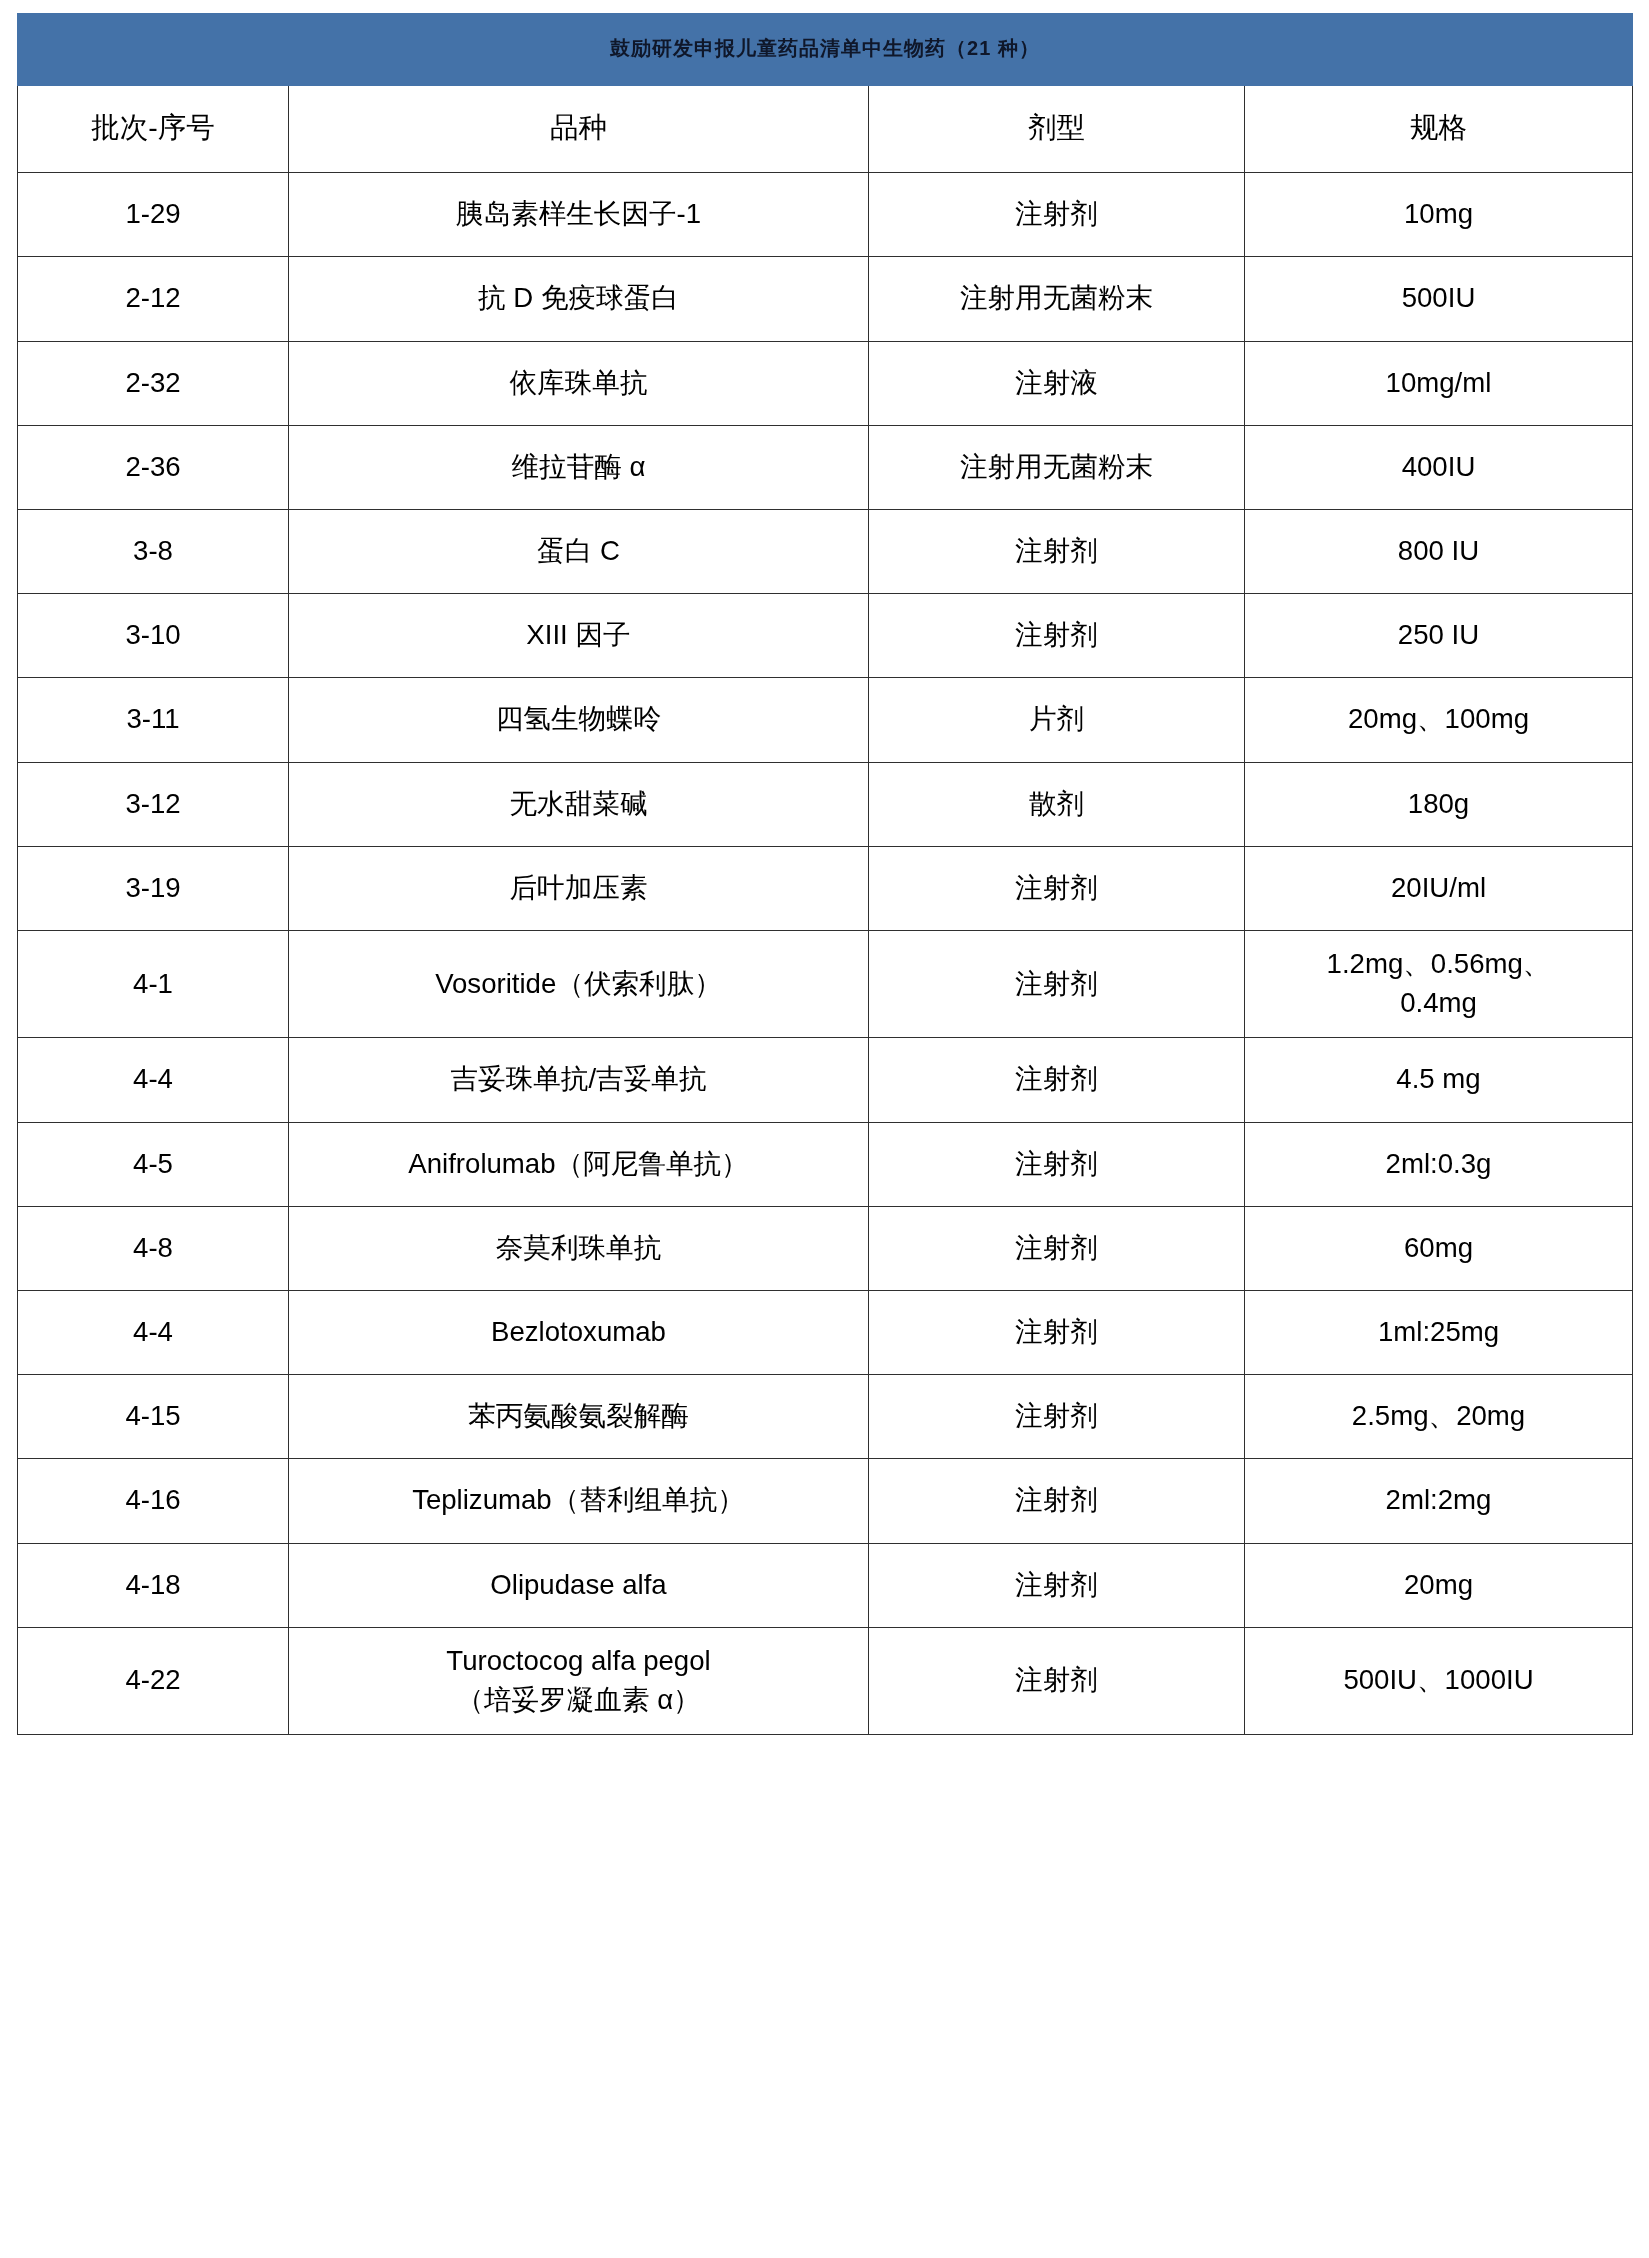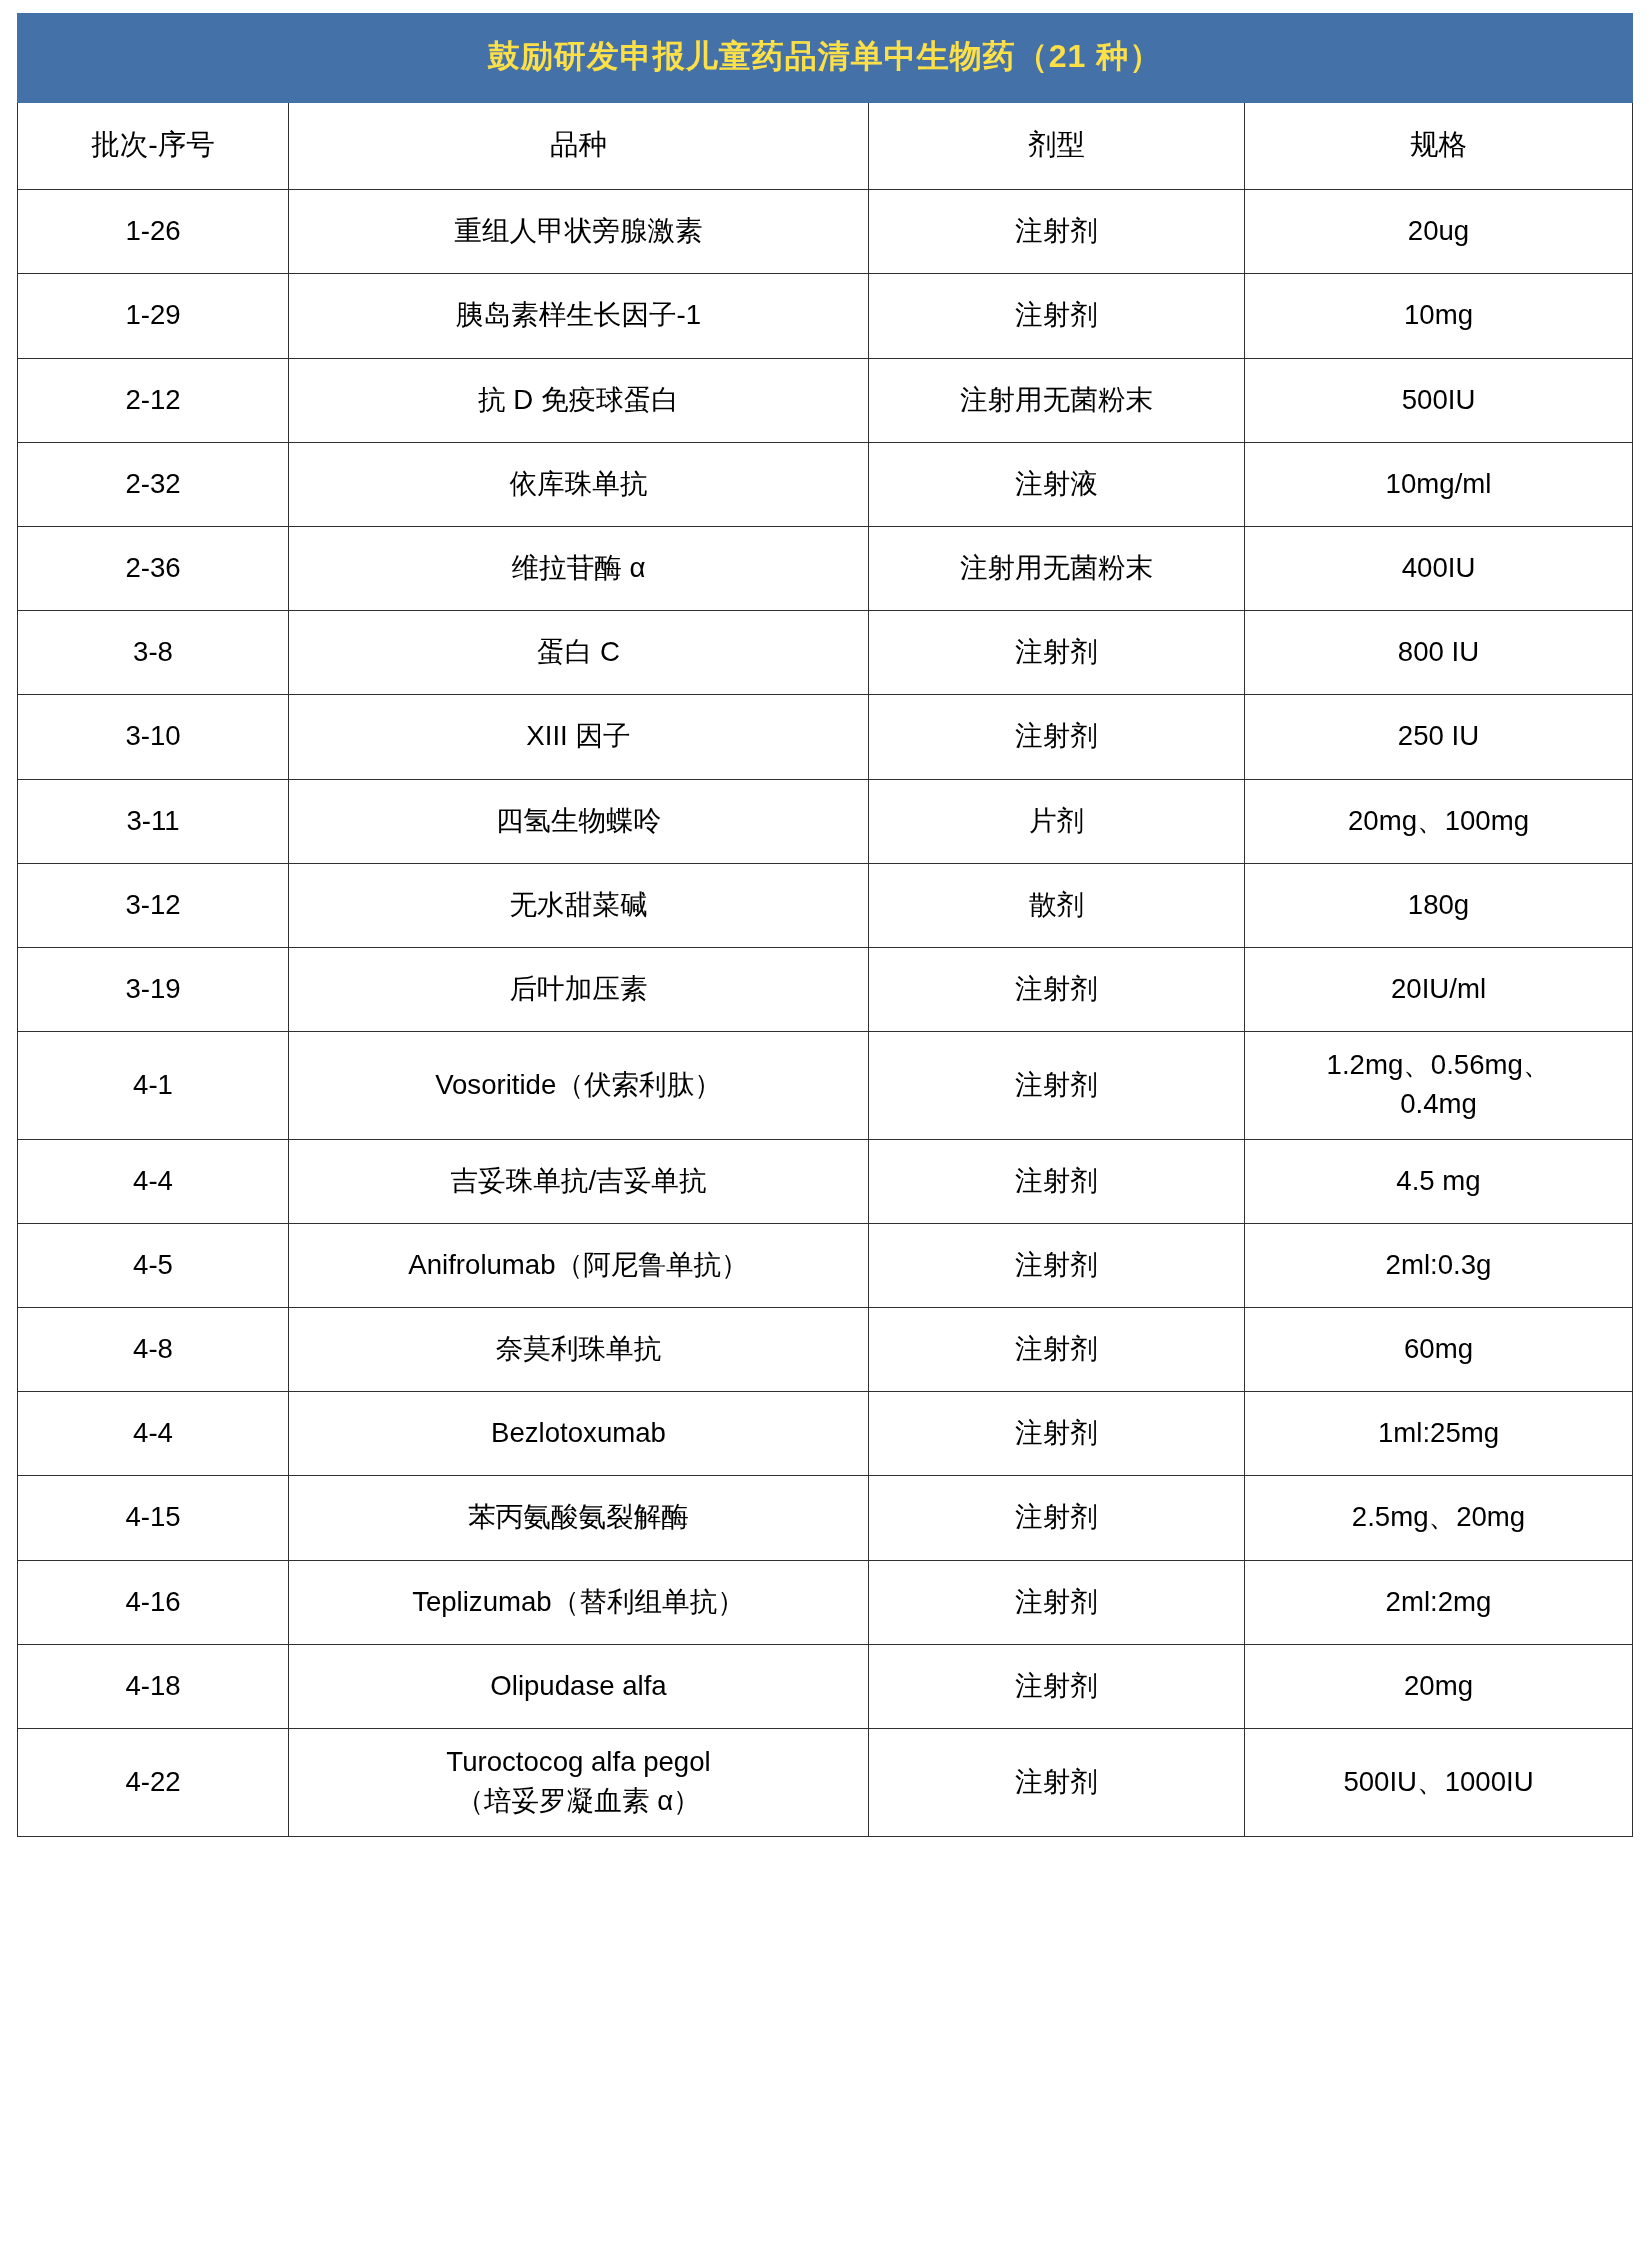--- a/index.html
+++ b/index.html
@@ -22,22 +22,22 @@
     width: 1615px;
     table-layout: fixed;
   }
   table.drug-table col.c1 { width: 271px; }
   table.drug-table col.c2 { width: 580px; }
   table.drug-table col.c3 { width: 376px; }
   table.drug-table col.c4 { width: 388px; }
 
   .title-row td {
     background: #4472a8;
-    color: #fde047;
-    font-size: 32px;
+    color: #0f172a;
+    font-size: 20px;
     font-weight: bold;
     text-align: center;
     padding: 21px 9.5px 23px 9.5px;
     border: 1px solid #4472a8;
     letter-spacing: 1px;
   }
   thead.head-row th {
     font-size: 28.5px;
     font-weight: normal;
     text-align: center;
@@ -80,26 +80,20 @@
     <thead class="head-row">
       <tr>
         <th>批次-序号</th>
         <th>品种</th>
         <th>剂型</th>
         <th>规格</th>
       </tr>
     </thead>
     <tbody>
         <tr>
-          <td>1-26</td>
-          <td>重组人甲状旁腺激素</td>
-          <td>注射剂</td>
-          <td>20ug</td>
-        </tr>
-        <tr>
           <td>1-29</td>
           <td>胰岛素样生长因子-1</td>
           <td>注射剂</td>
           <td>10mg</td>
         </tr>
         <tr>
           <td>2-12</td>
           <td>抗 D 免疫球蛋白</td>
           <td>注射用无菌粉末</td>
           <td>500IU</td>

